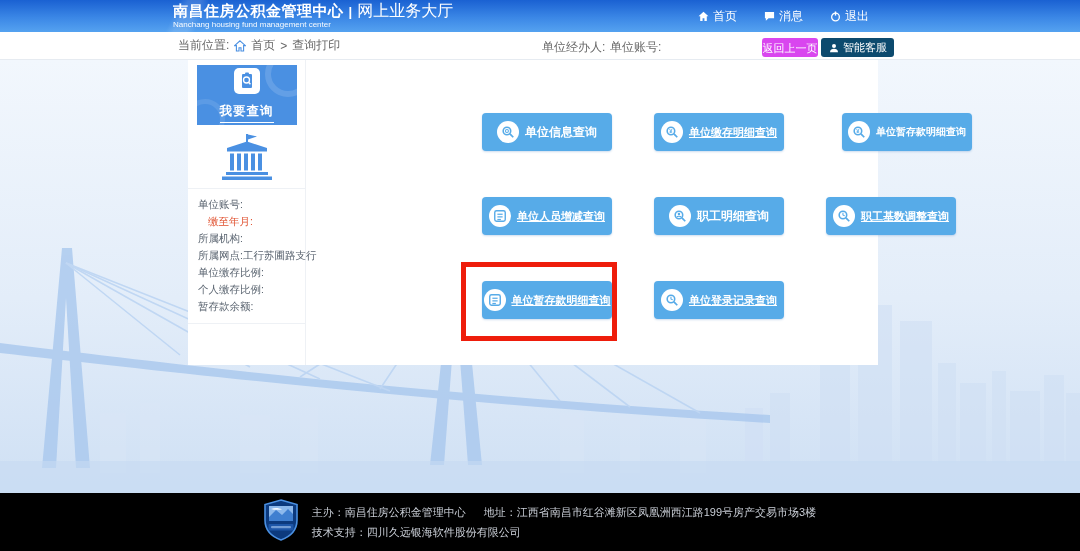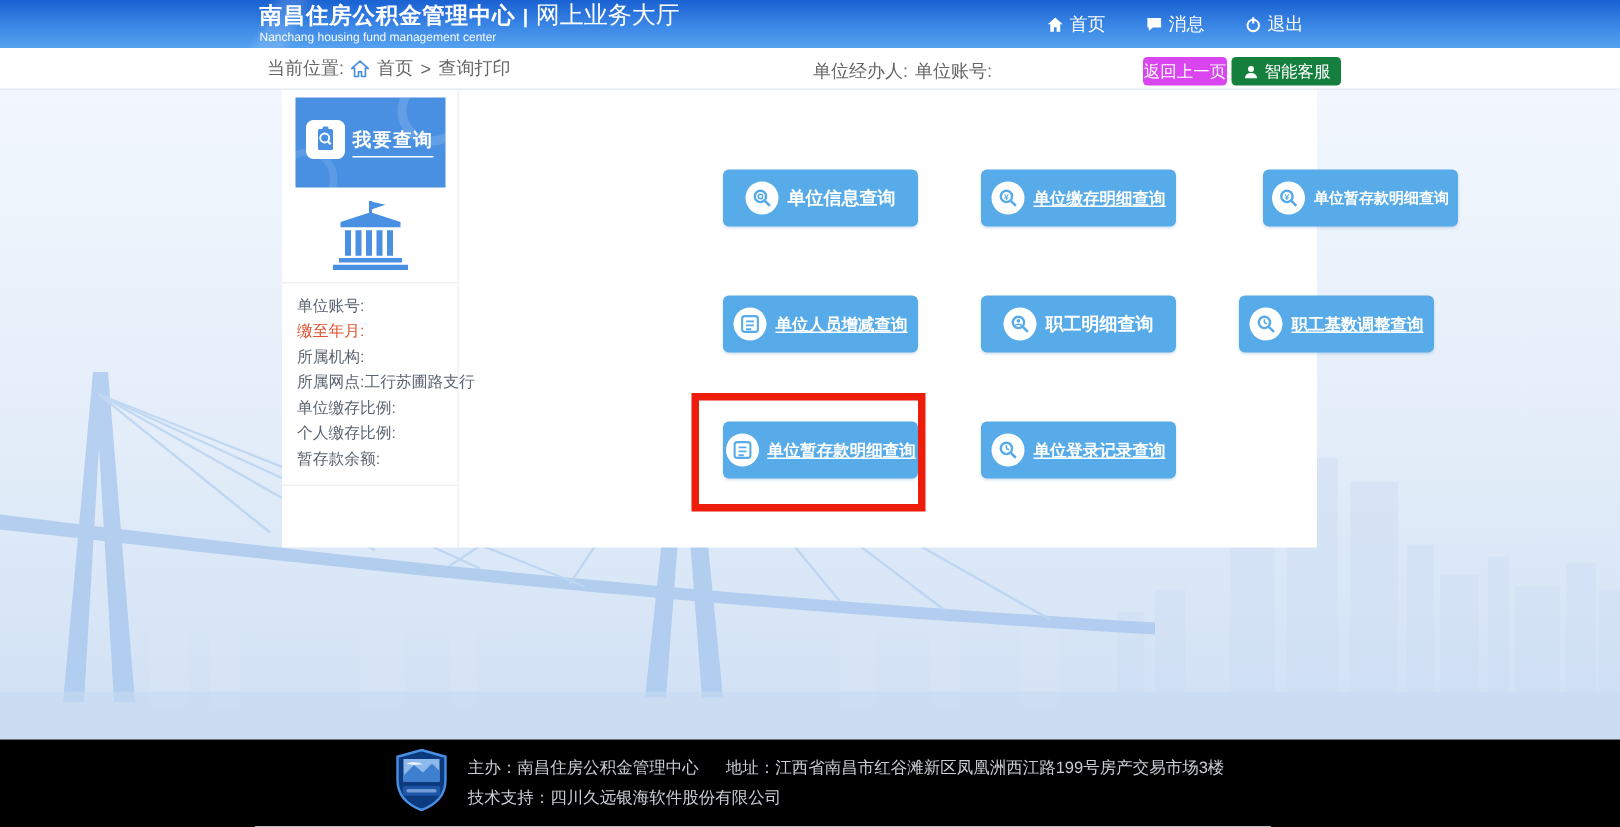--- a/index.html
+++ b/index.html
@@ -24,43 +24,43 @@
   
   .crumb { position:relative; height:28px; background:#ffffff; border-bottom:1px solid #e6ebf1;
     font-size:12px; color:#666; }
   .crumb-left { position:absolute; left:178px; top:0; height:27px; display:flex; align-items:center; gap:5px; }
   .crumb-link { color:#666; cursor:pointer; }
   .crumb-cur { color:#666; }
   .op-label { position:absolute; left:542px; top:7px; }
   .acct-label { position:absolute; left:610px; top:7px; }
   .btn-back { position:absolute; left:762px; top:6px; width:56px; height:19px; background:#d946ef; color:#fff;
     font-size:11px; border:none; border-radius:3px; cursor:pointer; line-height:18px; text-align:center; }
-  .btn-service { position:absolute; left:821px; top:6px; height:19px; padding:0 7px; background:#15803d; color:#fff;
+  .btn-service { position:absolute; left:821px; top:6px; height:19px; padding:0 7px; background:#0c4a6e; color:#fff;
     font-size:11px; border:none; border-radius:3px; cursor:pointer; display:flex; align-items:center; gap:3px; }
 
   
   .main { position:relative; height:433px;
     background:linear-gradient(180deg,#f2f7fd 0%,#e3edf9 55%,#cfe0f4 100%); overflow:hidden; }
   .bg-art { position:absolute; left:0; bottom:0; width:1080px; height:250px; pointer-events:none; }
 
   .panel { position:absolute; left:188px; top:0; width:690px; height:305px; background:#fff; display:flex; }
 
   
   .sidebar { width:118px; height:305px; border-right:1px solid #eef1f5; position:relative; }
   .menu-block { position:relative; margin:5px auto 0; width:100px; height:60px; background:#4a90e2;
-    display:flex; flex-direction:row; align-items:center; justify-content:center; gap:5px; overflow:hidden; cursor:pointer; }
+    display:flex; flex-direction:column; align-items:center; justify-content:center; gap:5px; overflow:hidden; cursor:pointer; }
   .menu-block::before { content:""; position:absolute; right:-14px; top:-14px; width:34px; height:34px;
     border:6px solid rgba(255,255,255,.14); border-radius:50%; }
   .menu-block::after { content:""; position:absolute; left:-12px; bottom:-14px; width:30px; height:30px;
     border:5px solid rgba(255,255,255,.10); border-radius:50%; }
   .menu-title { color:#fff; font-size:12.5px; font-weight:bold; border-bottom:1px solid #fff; padding-bottom:2px; letter-spacing:1px; }
   .building-box { height:64px; display:flex; align-items:center; justify-content:center; border-bottom:1px solid #eef1f5; }
   .info-list { padding:7px 10px 8px; border-bottom:1px solid #eef1f5; }
   .info-item { font-size:10.5px; color:#5a6470; line-height:17px; white-space:nowrap; }
-  .info-item.hl { color:#e0502e; }
+  .info-item.hl { color:#e0502e;margin-left:10px; }
 
   
   .grid { position:relative; flex:1; }
   .qbtn { position:absolute; width:130px; height:38px; background:#57abe8; border-radius:4px; border:none;
     display:flex; align-items:center; justify-content:center; gap:6px; cursor:pointer; padding:0 4px;
     box-shadow:0 1px 2px rgba(60,120,190,.25); }
   .qicon { width:22px; height:22px; min-width:22px; background:#fff; border-radius:50%;
     display:flex; align-items:center; justify-content:center; }
   .qlabel { color:#fff; font-size:12px; font-weight:bold; white-space:nowrap; }
   .qbtn.w8 .qlabel { font-size:11px;text-decoration:underline; }

